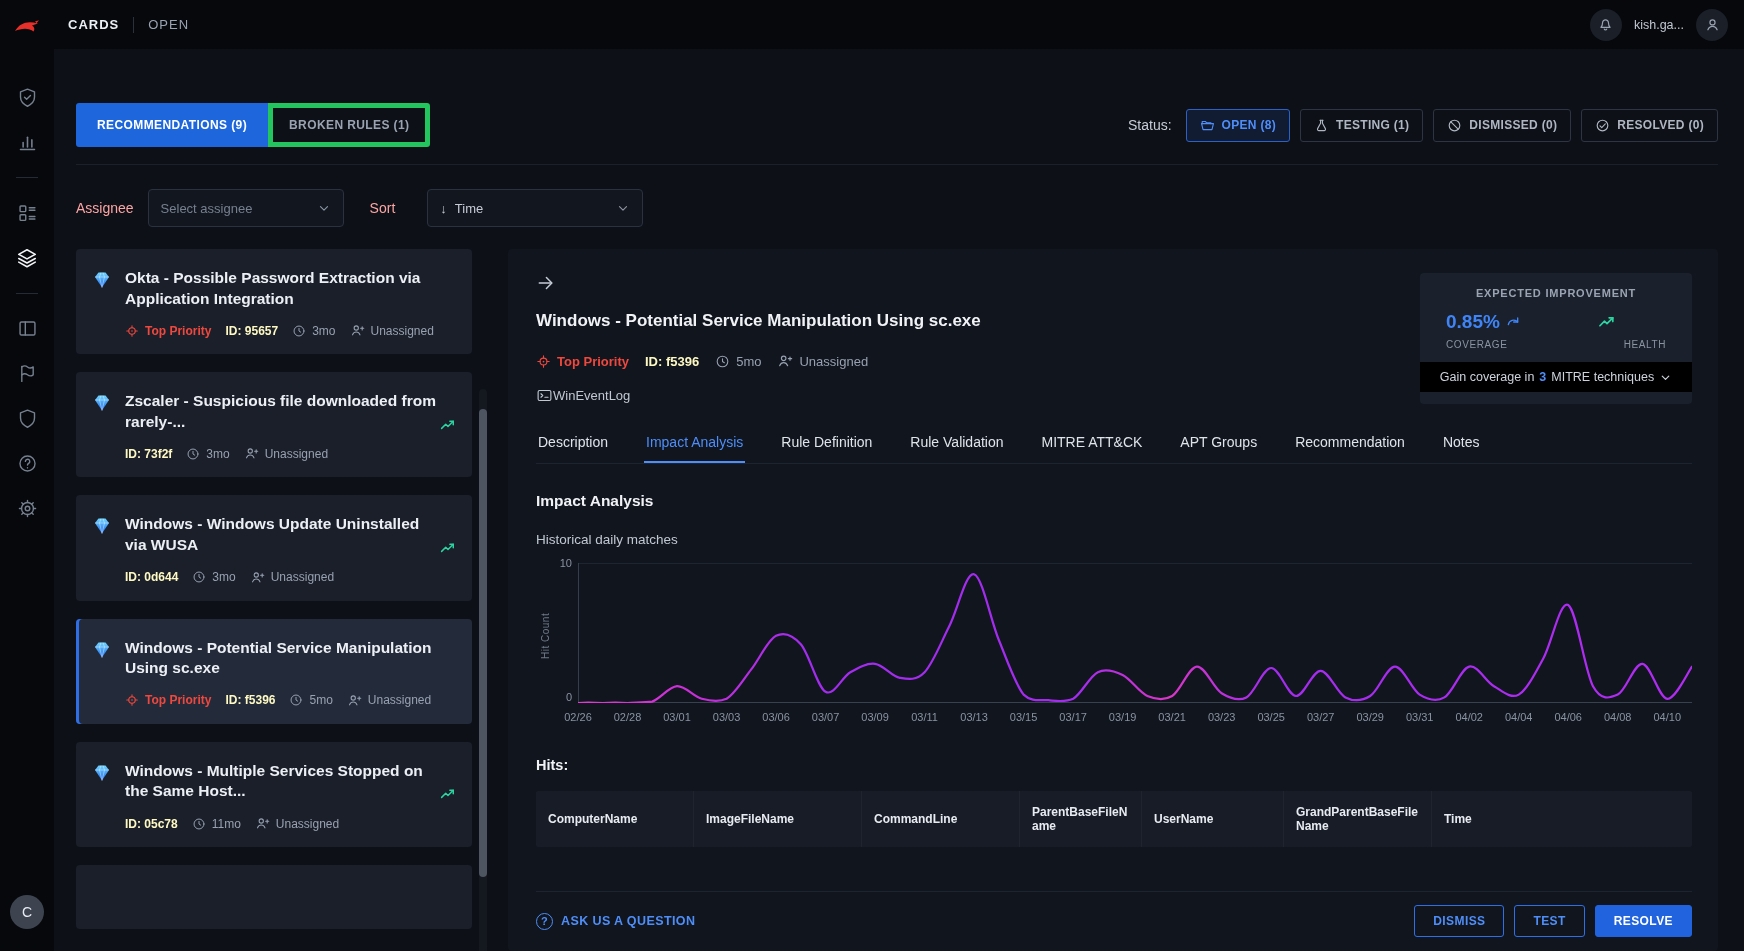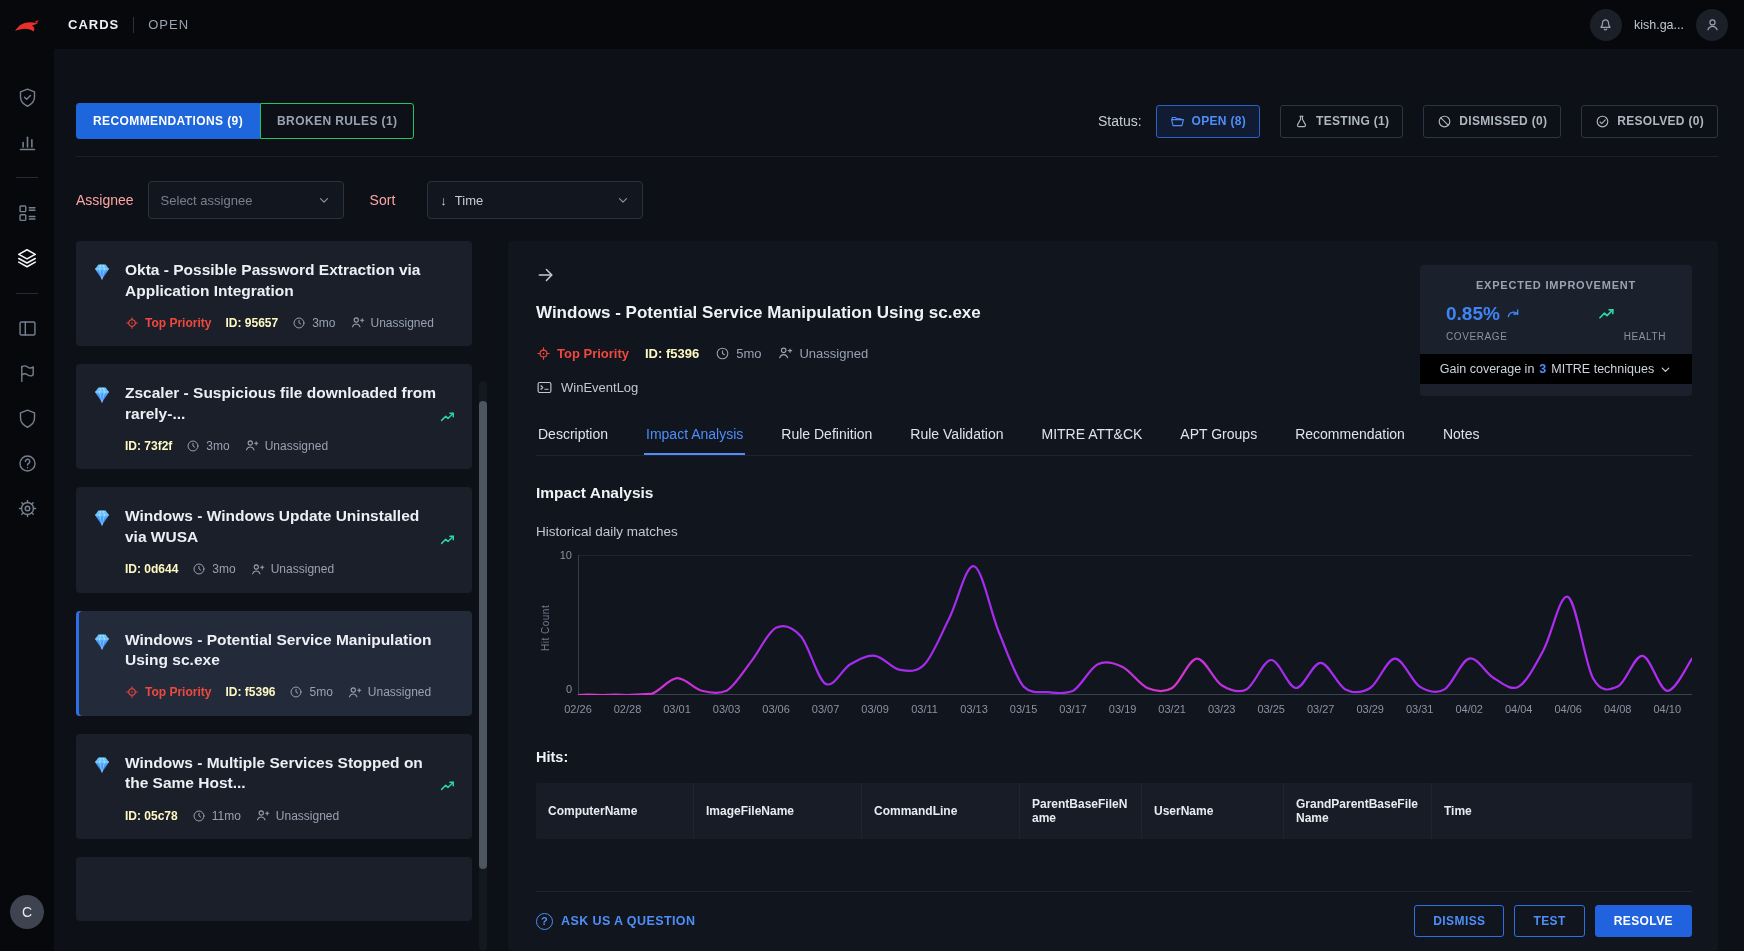--- a/index.html
+++ b/index.html
@@ -35,25 +35,25 @@
   .side-bottom { margin-top:auto; margin-bottom:22px; }
   .side-avatar { width:34px; height:34px; border-radius:50%; background:#3d4450; color:#e8ebf1;
                  display:flex; align-items:center; justify-content:center; font-size:14px; border:none; }
 
   .main { flex:1; min-width:0; display:flex; flex-direction:column; padding:0 26px 0 22px; }
 
   
   .row1 { margin-top:54px; display:flex; align-items:center; }
   .seg { display:flex; }
   .seg-btn { font-size:12px; font-weight:bold; letter-spacing:.4px; padding:10px 16px;
-             background:transparent; border:1px solid #22c55e; color:#9aa3b2; border-radius:0 3px 3px 0; }
+             background:transparent; border:5px solid #22c55e; color:#9aa3b2; border-radius:0 3px 3px 0; }
   .seg-btn.active { background:#1e66db; border-color:#1e66db; color:#fff; border-radius:3px 0 0 3px; }
   .row1 .spacer { flex:1; }
   .status-label { font-size:14px; color:#c6ccd6; margin-right:14px; }
-  .statuses { display:flex; gap:20px; }
+  .statuses { display:flex; gap:10px; }
   .status-btn { display:flex; align-items:center; gap:7px; font-size:12px; font-weight:bold; letter-spacing:.3px;
                 padding:8px 13px; background:transparent; border:1px solid #2c3544; border-radius:3px; color:#aeb6c2; }
   .status-btn.active { color:#4f8ef8; border-color:#2b62c9; background:rgba(42,100,225,.14); }
 
   .hdiv { height:1px; background:#1b212b; margin-top:17px; }
 
   .row2 { margin-top:24px; display:flex; align-items:center; }
   .flt-label { font-size:14px; color:#fca5a5; margin-right:14px; }
   .select { height:38px; background:#12161f; border:1px solid #2a3240; border-radius:4px;
             display:flex; align-items:center; padding:0 12px; gap:8px; }
@@ -86,21 +86,21 @@
 
   
   .detail { flex:1; min-width:0; background:#10151e; border-radius:4px; display:flex; flex-direction:column;
             padding:24px 26px 14px 28px; overflow:hidden; }
   .d-head { display:flex; }
   .d-head-left { flex:1; min-width:0; }
   .expand { background:none; border:none; color:#c6ccd6; padding:0; }
   .d-title { margin-top:14px; font-size:17px; font-weight:bold; color:#f0f2f6; }
   .d-meta { margin-top:22px; display:flex; align-items:center; gap:16px; font-size:13px; color:#98a1b1; }
   .d-meta .cid { font-size:13px; }
-  .d-source { margin-top:18px; display:flex; align-items:center; gap:8px; font-size:13px; color:#c2c8d2; }
+  .d-source { margin-top:18px; display:flex; align-items:center; font-size:13px; color:#c2c8d2; }
 
   .improve { width:272px; flex-shrink:0; background:#1b212c; border-radius:4px; overflow:hidden; }
   .imp-head { text-align:center; font-size:11px; font-weight:bold; letter-spacing:.8px; color:#9aa3b2; padding:14px 0 4px; }
   .imp-vals { display:flex; padding:8px 26px 2px; align-items:center; }
   .imp-cov { flex:1; }
   .cov-val { display:flex; align-items:center; gap:5px; font-size:19px; font-weight:bold; color:#3f85f7; }
   .imp-health { width:74px; display:flex; justify-content:flex-start; color:#2bd4a0; }
   .imp-labels { display:flex; padding:4px 26px 12px; font-size:10px; letter-spacing:.6px; color:#8a93a2; }
   .imp-labels .l1 { flex:1; } 
   .imp-banner { background:#000000; padding:8px 10px; display:flex; align-items:center; justify-content:center;

